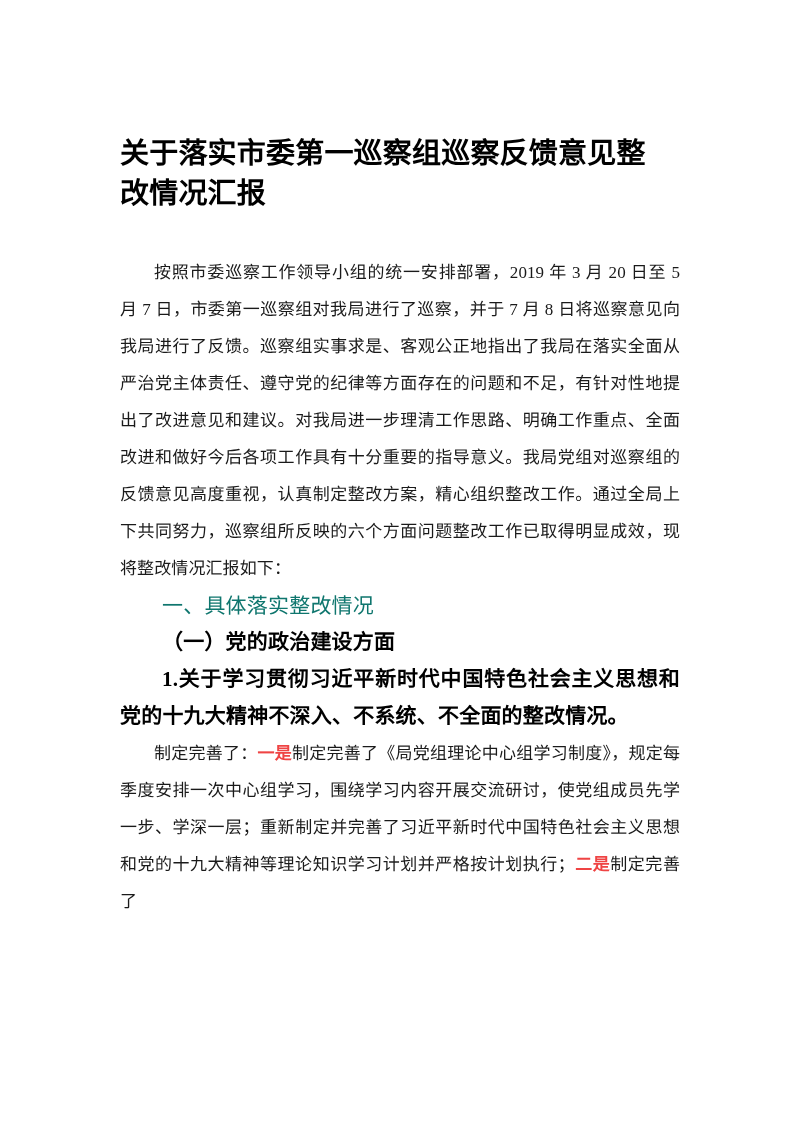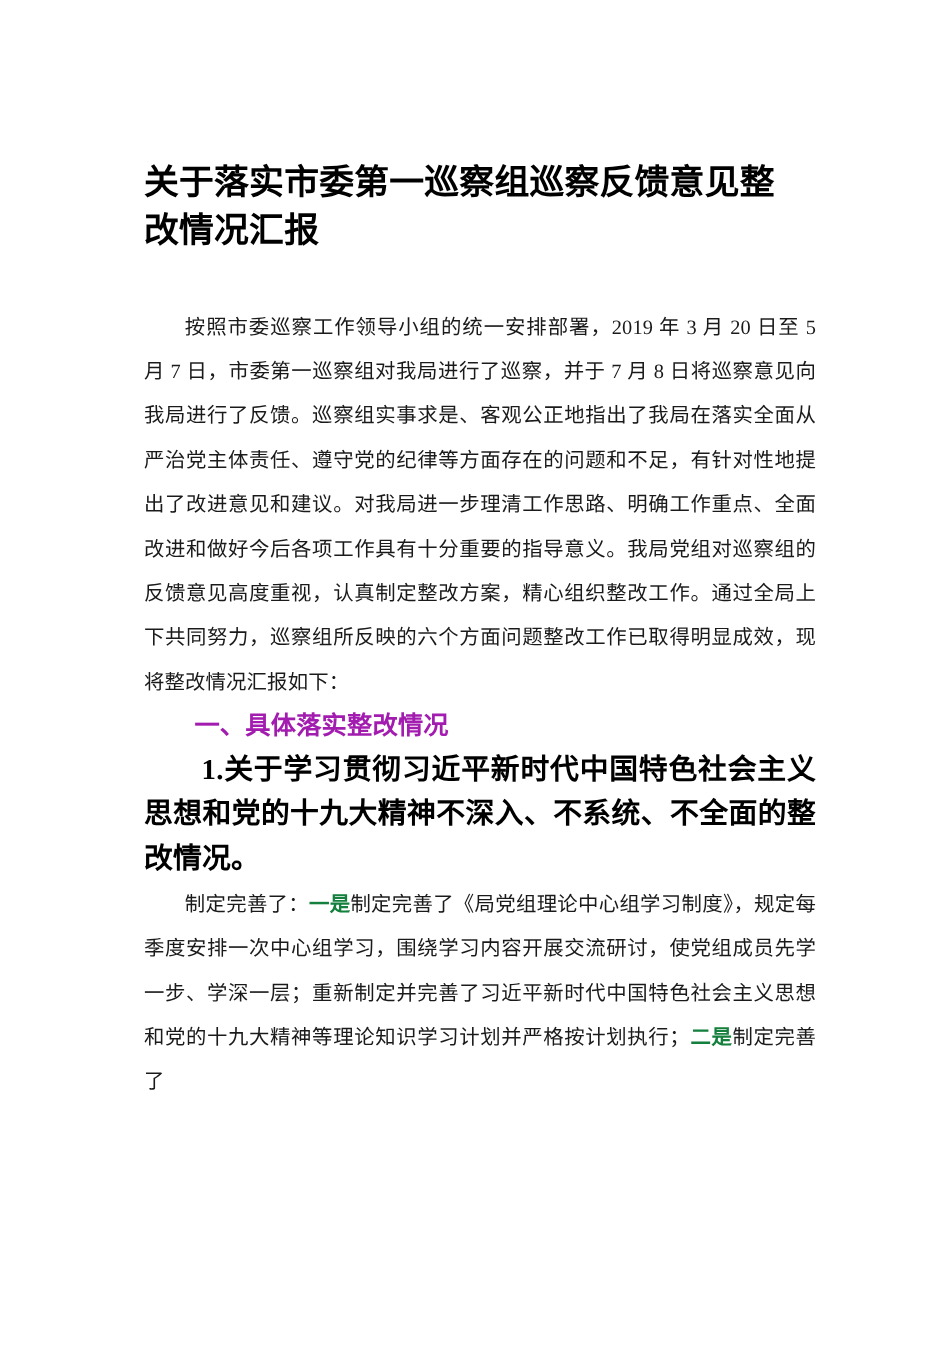--- a/index.html
+++ b/index.html
@@ -67,25 +67,25 @@
     text-indent: 2em;
     color: #1a1a1a;
     letter-spacing: 0.1px;
   }
 
   
   p.h1cn {
     margin: 0;
     padding: 0;
     font-family: "Liberation Sans", "DejaVu Sans", sans-serif;
-    font-weight: 700;
+    font-weight: 400;
     font-size: 21px;
     line-height: 37px;
     text-indent: 2em;
-    color: #a21caf;
+    color: #0f766e;
     letter-spacing: 0.2px;
   }
 
   
   p.h2cn {
     margin: 0;
     padding: 0;
     font-family: "Liberation Serif", "DejaVu Serif", serif;
     font-weight: 700;
     font-size: 21px;
@@ -94,52 +94,53 @@
     color: #000000;
     letter-spacing: 0.2px;
   }
 
   
   p.h3cn {
     margin: 0;
     padding: 0;
     font-family: "Liberation Serif", "DejaVu Serif", serif;
     font-weight: 700;
-    font-size: 24px;
+    font-size: 21px;
     line-height: 37px;
     text-indent: 2em;
     text-align: justify;
     text-justify: inter-ideograph;
     color: #000000;
     letter-spacing: 0.2px;
   }
 
   .strong-run {
     font-weight: 700;
-    color: #15803d;
+    color: #ef4444;
   }
 </style>
 </head>
 <body>
 
 <div class="page">
 
   <div class="doc-body">
 
     <h1 class="doc-title">
       <span>关于落实市委第一巡察组巡察反馈意见整</span><br>
       <span>改情况汇报</span>
     </h1>
 
     <div class="flow">
 
       <p class="para">按照市委巡察工作领导小组的统一安排部署，2019 年 3 月 20 日至 5 月 7 日，市委第一巡察组对我局进行了巡察，并于 7 月 8 日将巡察意见向我局进行了反馈。巡察组实事求是、客观公正地指出了我局在落实全面从严治党主体责任、遵守党的纪律等方面存在的问题和不足，有针对性地提出了改进意见和建议。对我局进一步理清工作思路、明确工作重点、全面改进和做好今后各项工作具有十分重要的指导意义。我局党组对巡察组的反馈意见高度重视，认真制定整改方案，精心组织整改工作。通过全局上下共同努力，巡察组所反映的六个方面问题整改工作已取得明显成效，现将整改情况汇报如下：</p>
 
       <p class="h1cn">一、具体落实整改情况</p>
 
+      <p class="h2cn">（一）党的政治建设方面</p>
 
       <p class="h3cn">1.关于学习贯彻习近平新时代中国特色社会主义思想和党的十九大精神不深入、不系统、不全面的整改情况。</p>
 
       <p class="para">
         <span>制定完善了：</span><span class="strong-run">一是</span><span>制定完善了《局党组理论中心组学习制度》，规定每季度安排一次中心组学习，围绕学习内容开展交流研讨，使党组成员先学一步、学深一层；重新制定并完善了习近平新时代中国特色社会主义思想和党的十九大精神等理论知识学习计划并严格按计划执行；</span><span class="strong-run">二是</span><span>制定完善了</span>
       </p>
 
     </div>
 
   </div>

